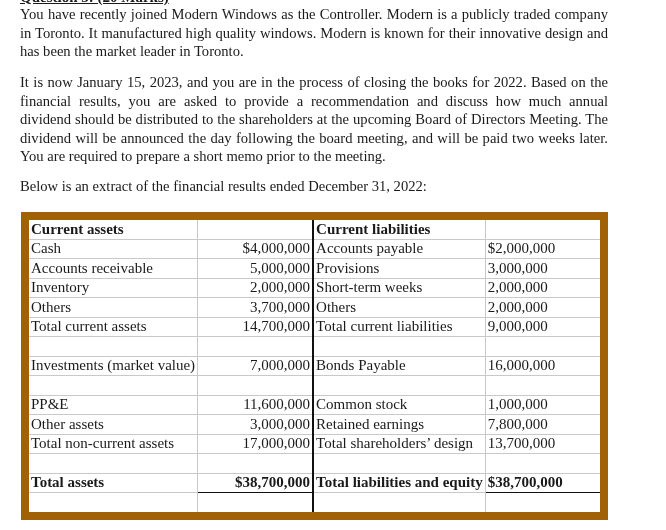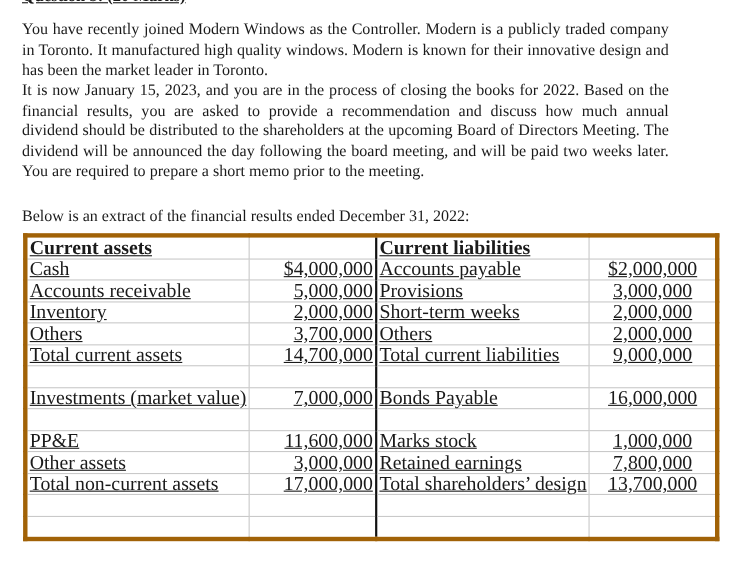--- a/index.html
+++ b/index.html
@@ -2,31 +2,31 @@
 <html><head>
 <meta charset="utf-8">
 <style>
   html, body { margin:0; padding:0; background:#ffffff; }
   body { width:666px; height:530px; overflow:hidden; position:relative;
          font-family:"Liberation Serif", "DejaVu Serif", serif; color:#1a1a1a; }
   .heading { position:absolute; left:20px; top:-11px; font-size:15px; font-weight:bold;
              text-decoration:underline; white-space:nowrap; }
   .para { position:absolute; left:20px; width:588px; font-size:14.6px; line-height:18.5px;
           text-align:justify; margin:0; }
-  .p1 { top:18px; }
+  .p1 { top:5px; }
   .p2 { top:73px; }
-  .p3 { top:188px; }
+  .p3 { top:177px; }
   table.bs { position:absolute; left:21px; top:212px; border-collapse:collapse;
-             border:4px solid #a16207; font-size:18px;text-decoration:underline; }
+             border:8px solid #a16207; font-size:15px; }
   table.bs td { height:18.5px; padding:0 2px; border:1px solid #c9c9c9; white-space:nowrap;
                 line-height:17px; }
   td.lab { width:152px; padding-left:2px; }
   td.amt { width:110px; text-align:right; }
   td.lab2 { width:146px; padding-left:9px; border-left:2px solid #111 !important; }
-  td.amt2 { width:110px; text-align:center; }
+  td.amt2 { width:110px; text-align:left; }
   tr.hdr td { font-weight:bold; }
   td.topline { border-top:1.5px solid #111 !important; }
   td.botline { border-bottom:1.5px solid #111 !important; }
   tr.bold td { font-weight:bold; }
 </style>
 </head>
 <body>
 
 <div class="heading">Question 3: (20 Marks)</div>
 <p class="para p1">You have recently joined Modern Windows as the Controller. Modern is a publicly traded company in Toronto. It manufactured high quality windows. Modern is known for their innovative design and has been the market leader in Toronto.</p>
@@ -85,41 +85,47 @@
   </tr>
   <tr>
     <td class="lab"></td>
     <td class="amt"></td>
     <td class="lab2"></td>
     <td class="amt2"></td>
   </tr>
   <tr>
     <td class="lab">PP&amp;E</td>
     <td class="amt">11,600,000</td>
-    <td class="lab2">Marks stock</td>
+    <td class="lab2">Common stock</td>
     <td class="amt2">1,000,000</td>
   </tr>
   <tr>
     <td class="lab">Other assets</td>
     <td class="amt">3,000,000</td>
     <td class="lab2">Retained earnings</td>
     <td class="amt2">7,800,000</td>
   </tr>
   <tr>
     <td class="lab">Total non-current assets</td>
     <td class="amt topline">17,000,000</td>
     <td class="lab2">Total shareholders’ design</td>
     <td class="amt2 topline">13,700,000</td>
   </tr>
   <tr>
     <td class="lab"></td>
     <td class="amt"></td>
     <td class="lab2"></td>
     <td class="amt2"></td>
   </tr>
+  <tr class="bold">
+    <td class="lab">Total assets</td>
+    <td class="amt topline botline">$38,700,000</td>
+    <td class="lab2">Total liabilities and equity</td>
+    <td class="amt2 topline botline">$38,700,000</td>
+  </tr>
   <tr>
     <td class="lab"></td>
     <td class="amt"></td>
     <td class="lab2"></td>
     <td class="amt2"></td>
   </tr>
 </tbody>
   </table>
 
 </body></html>

